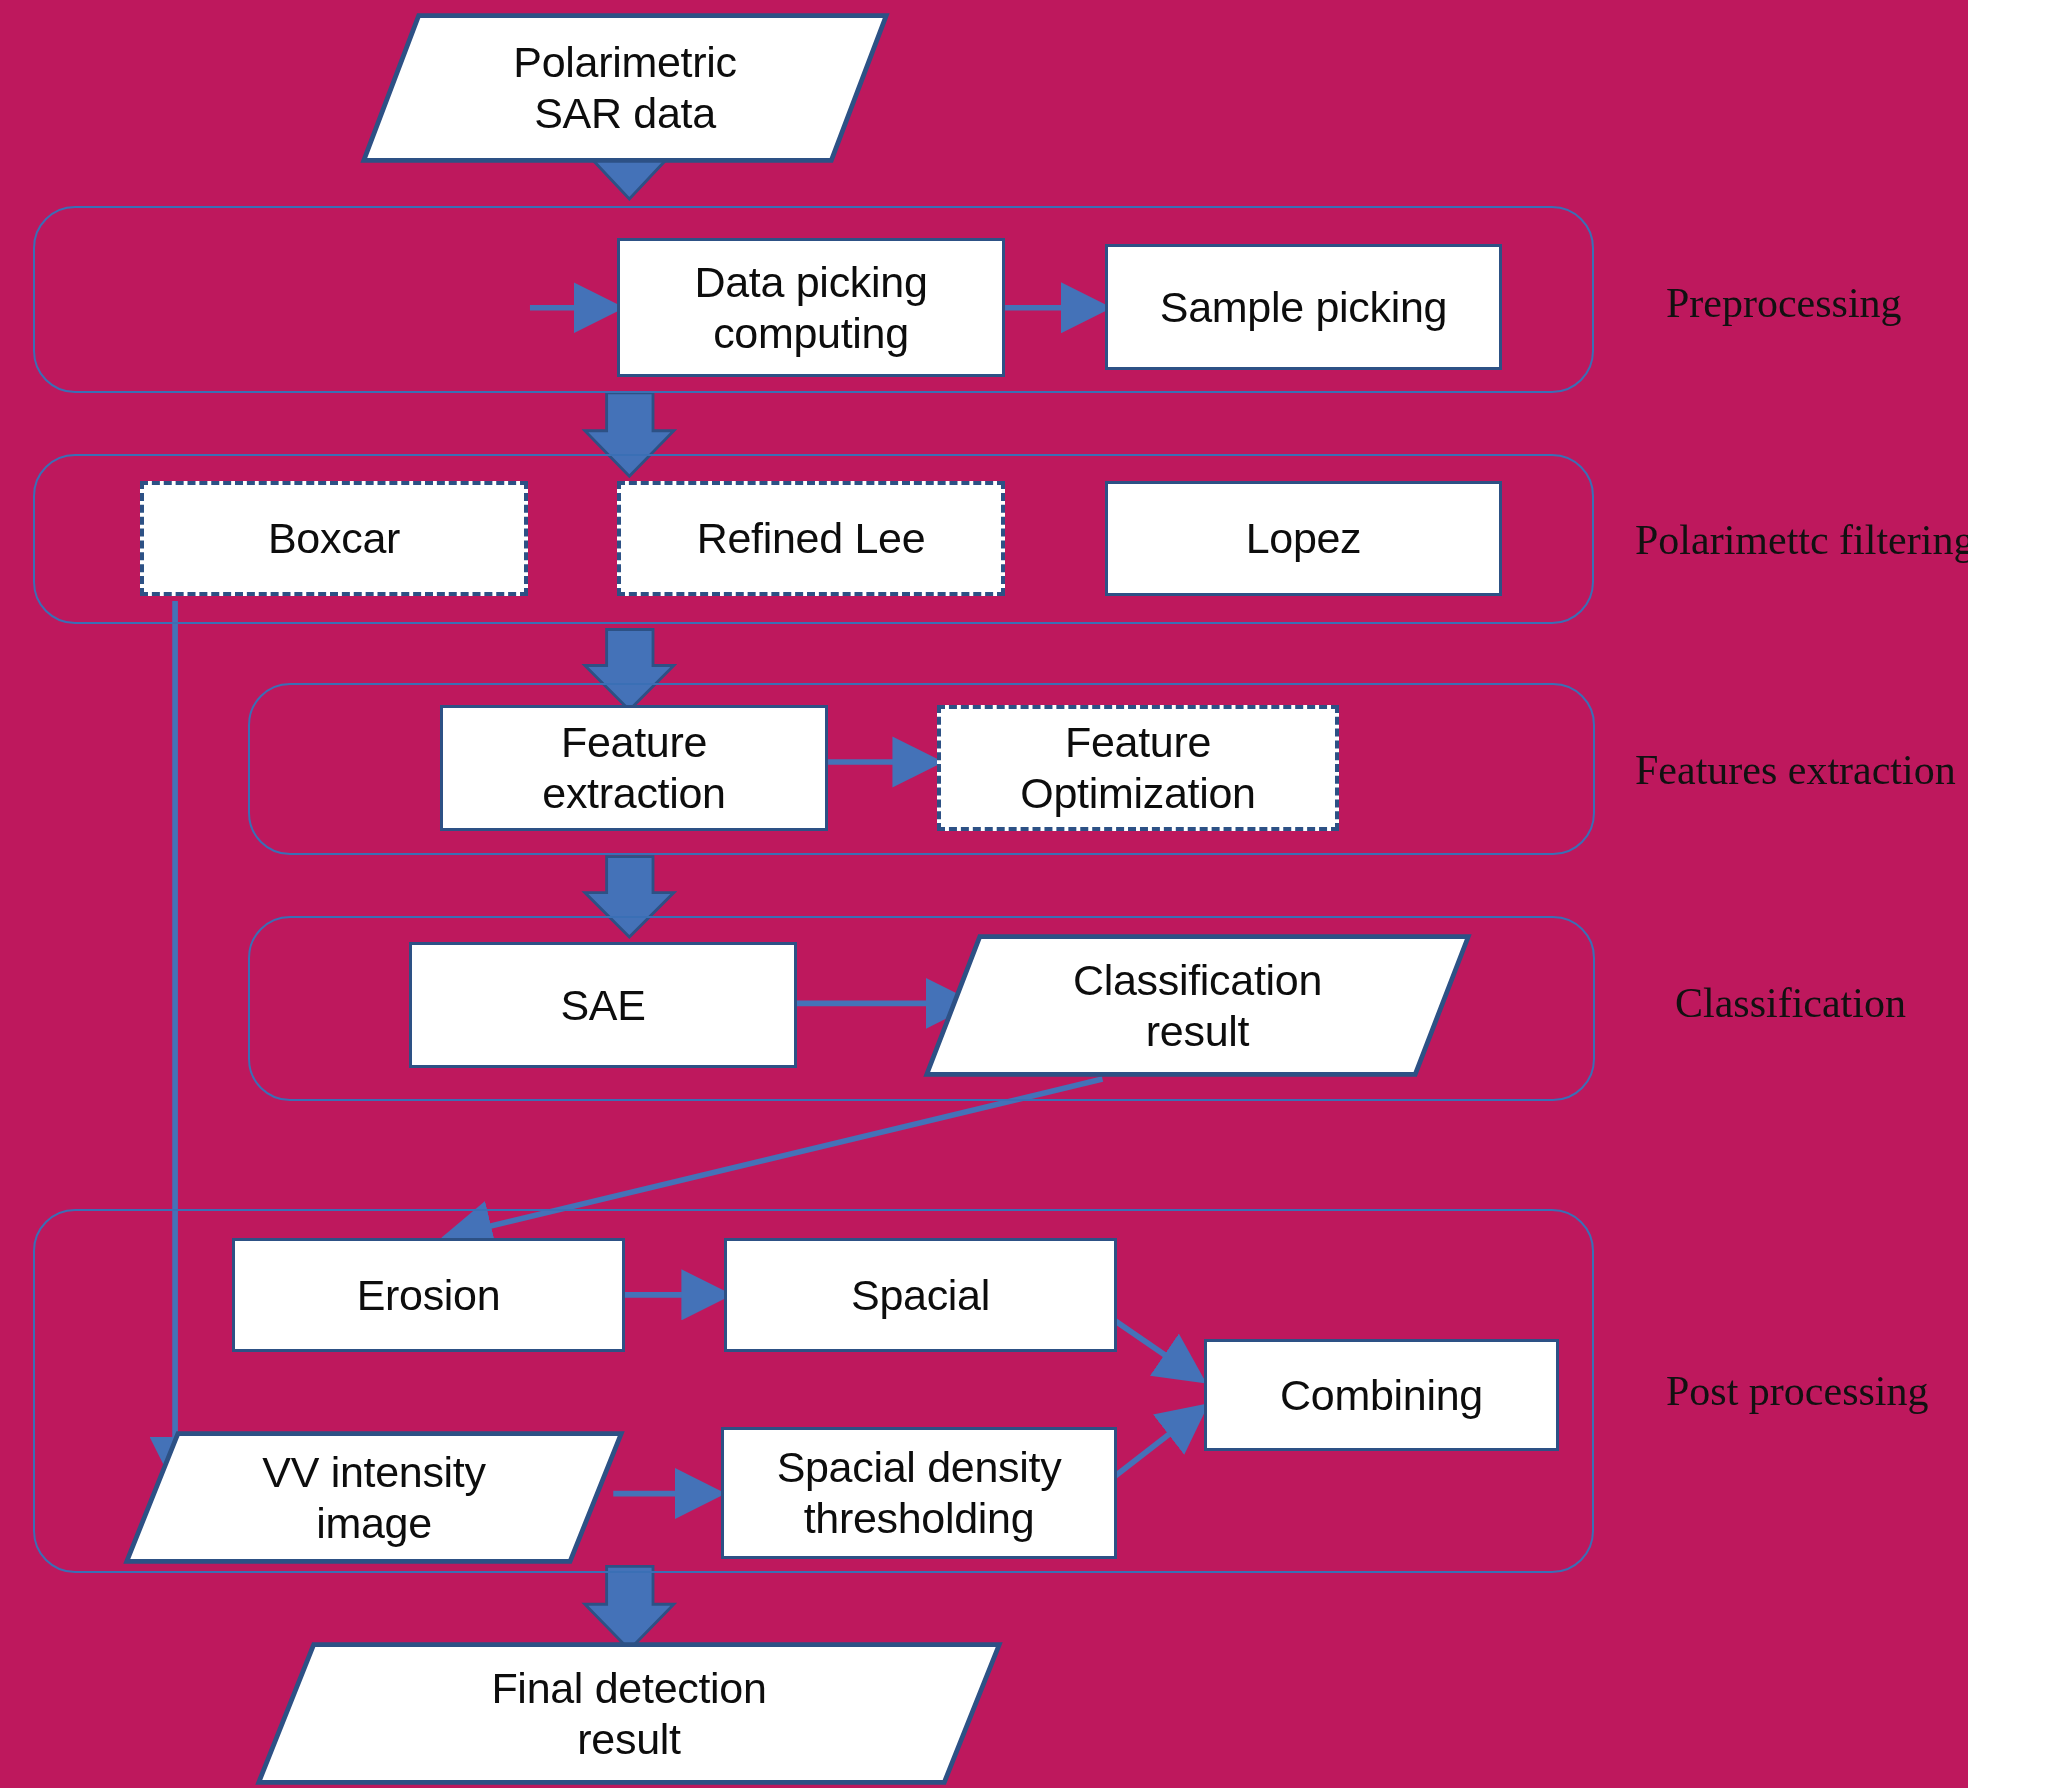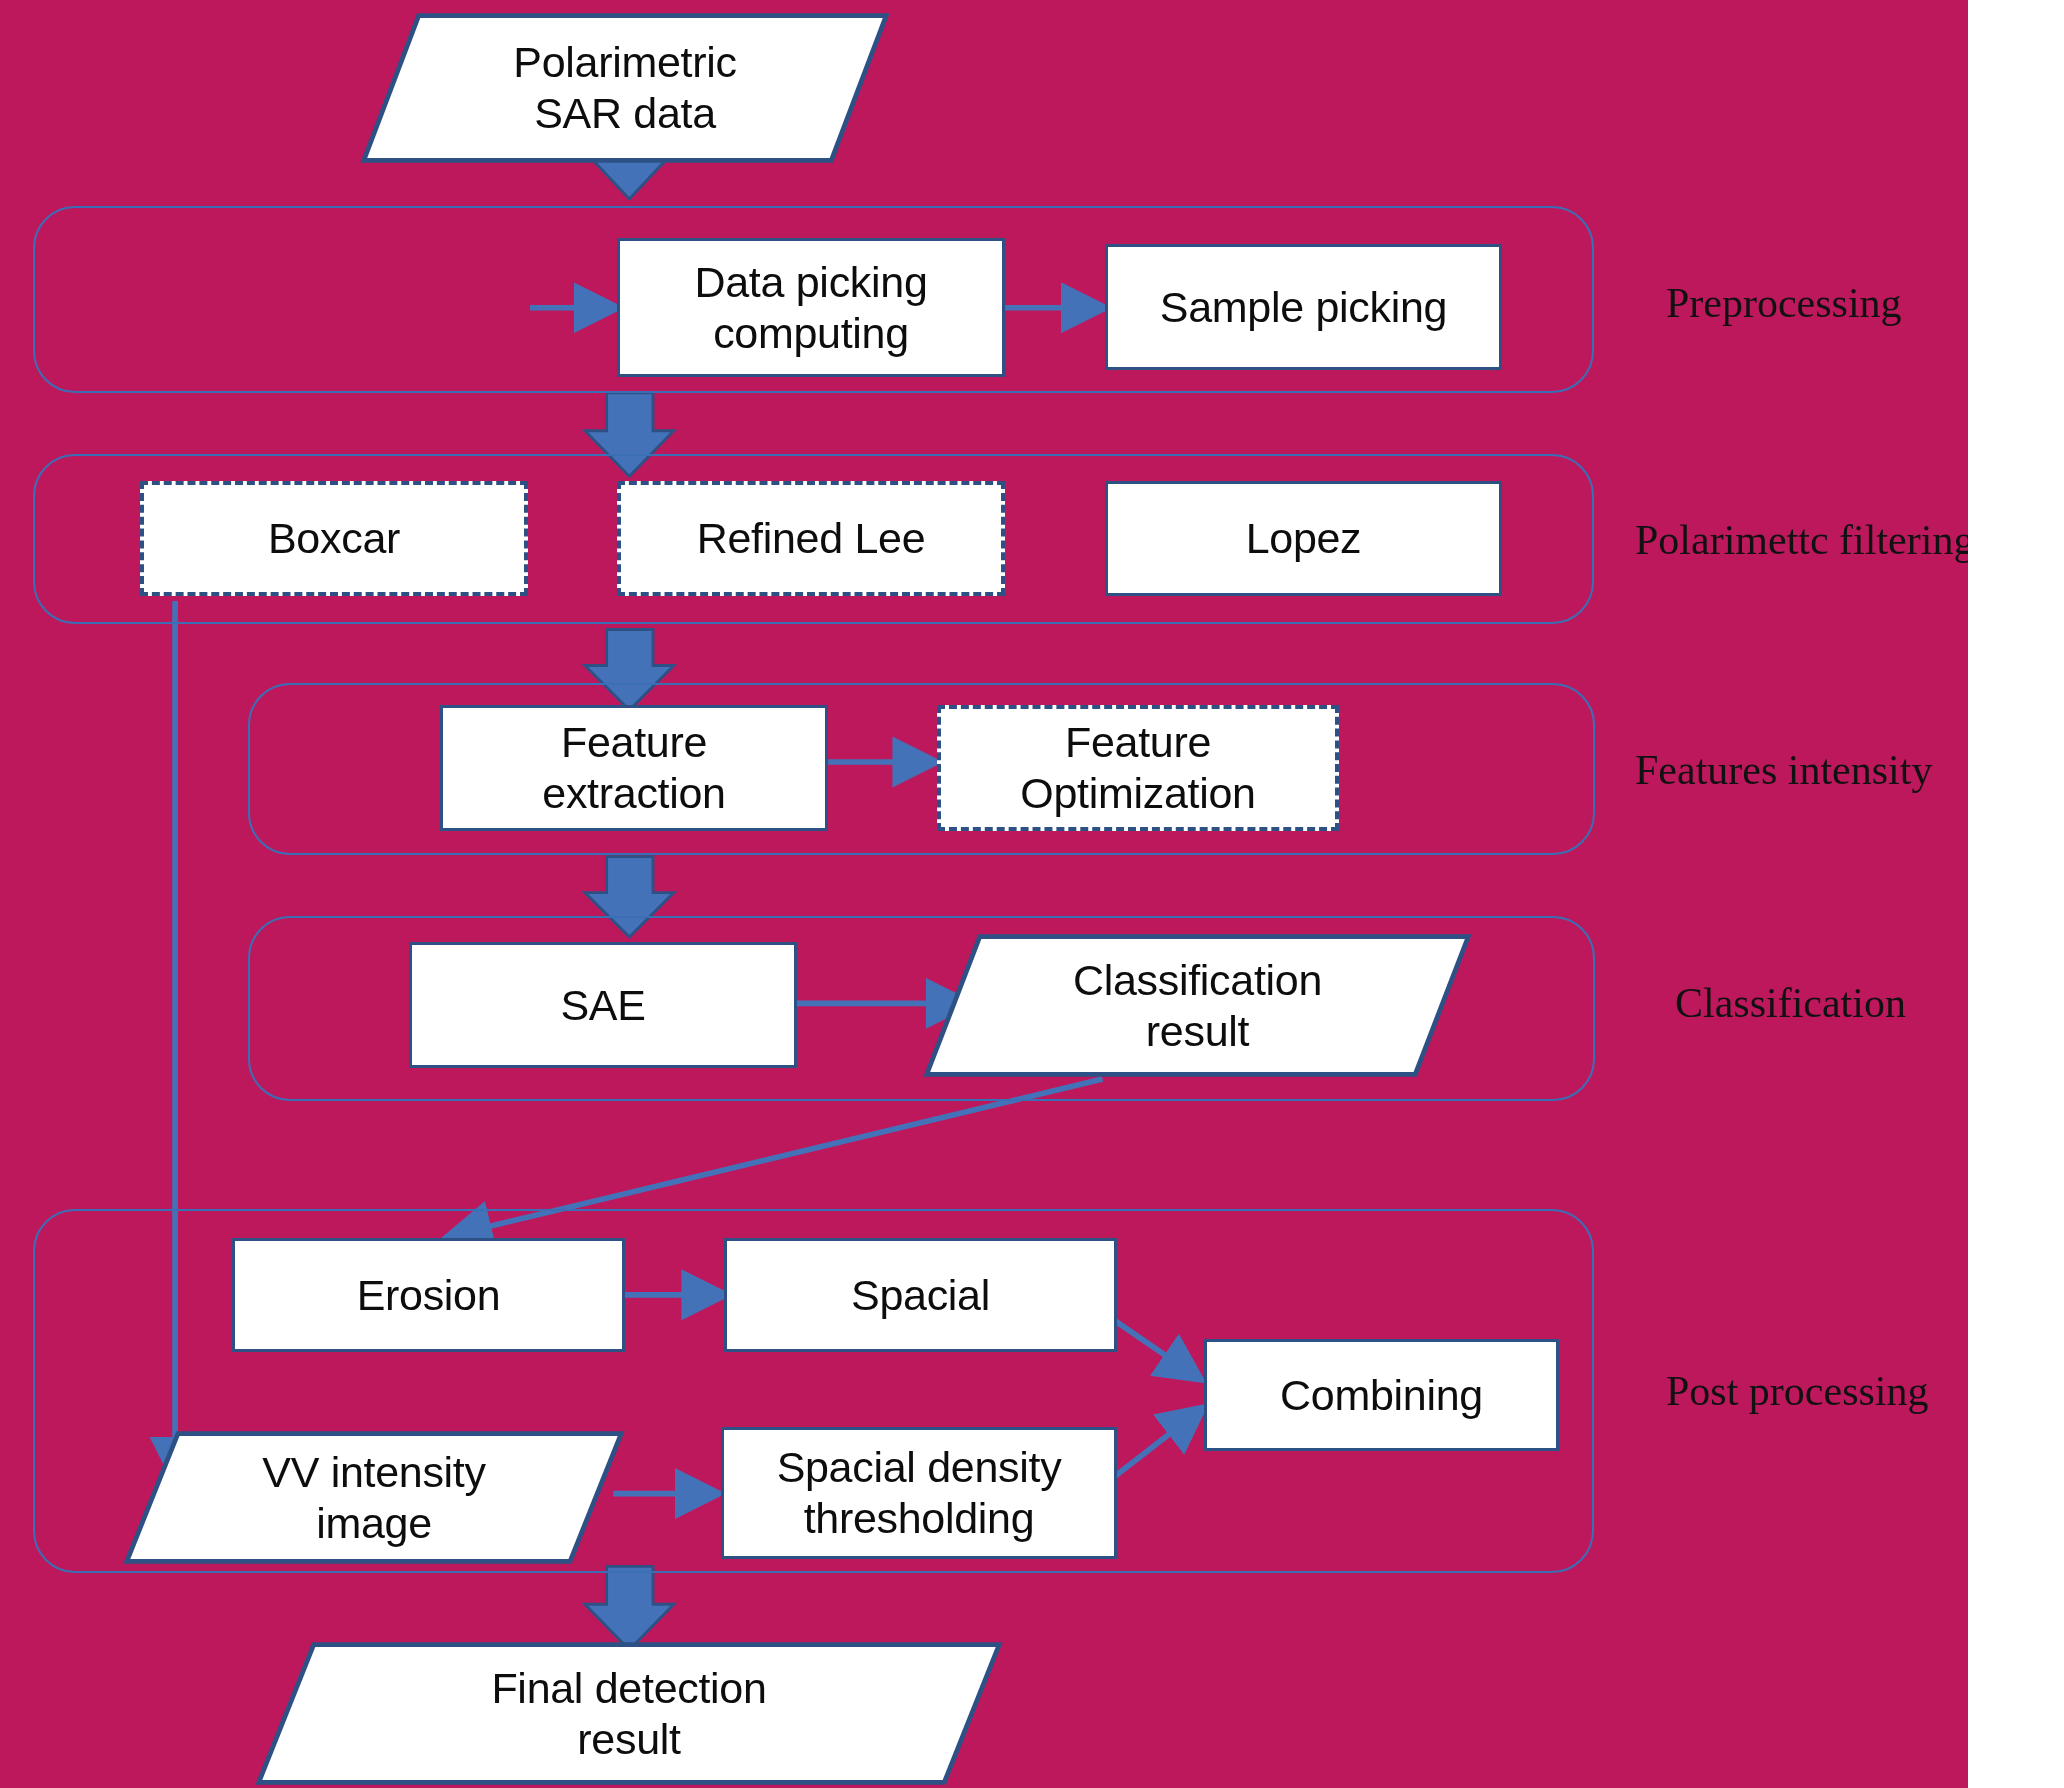--- a/index.html
+++ b/index.html
@@ -151,21 +151,21 @@
 
   <div class="node dashed" style="left:617px; top:481px; width:388px; height:115px;">
     <span class="node-text">Refined Lee</span>
   </div>
 
   <div class="node" style="left:1105px; top:481px; width:397px; height:115px;">
     <span class="node-text">Lopez</span>
   </div>
 
   <div class="stage" style="left:248px; top:683px; width:1347px; height:172px;"></div>
-  <div class="stage-label" style="left:1635px; top:746px;">Features intensity</div>
+  <div class="stage-label" style="left:1635px; top:746px;">Features extraction</div>
 
   <div class="node" style="left:440px; top:705px; width:388px; height:126px; white-space:pre-line;">
     <span class="node-text" style="white-space: pre-line;">Feature
 extraction</span>
   </div>
 
   <div class="node dashed" style="left:937px; top:705px; width:402px; height:126px; white-space:pre-line;">
     <span class="node-text" style="white-space: pre-line;">Feature
 Optimization</span>
   </div>

